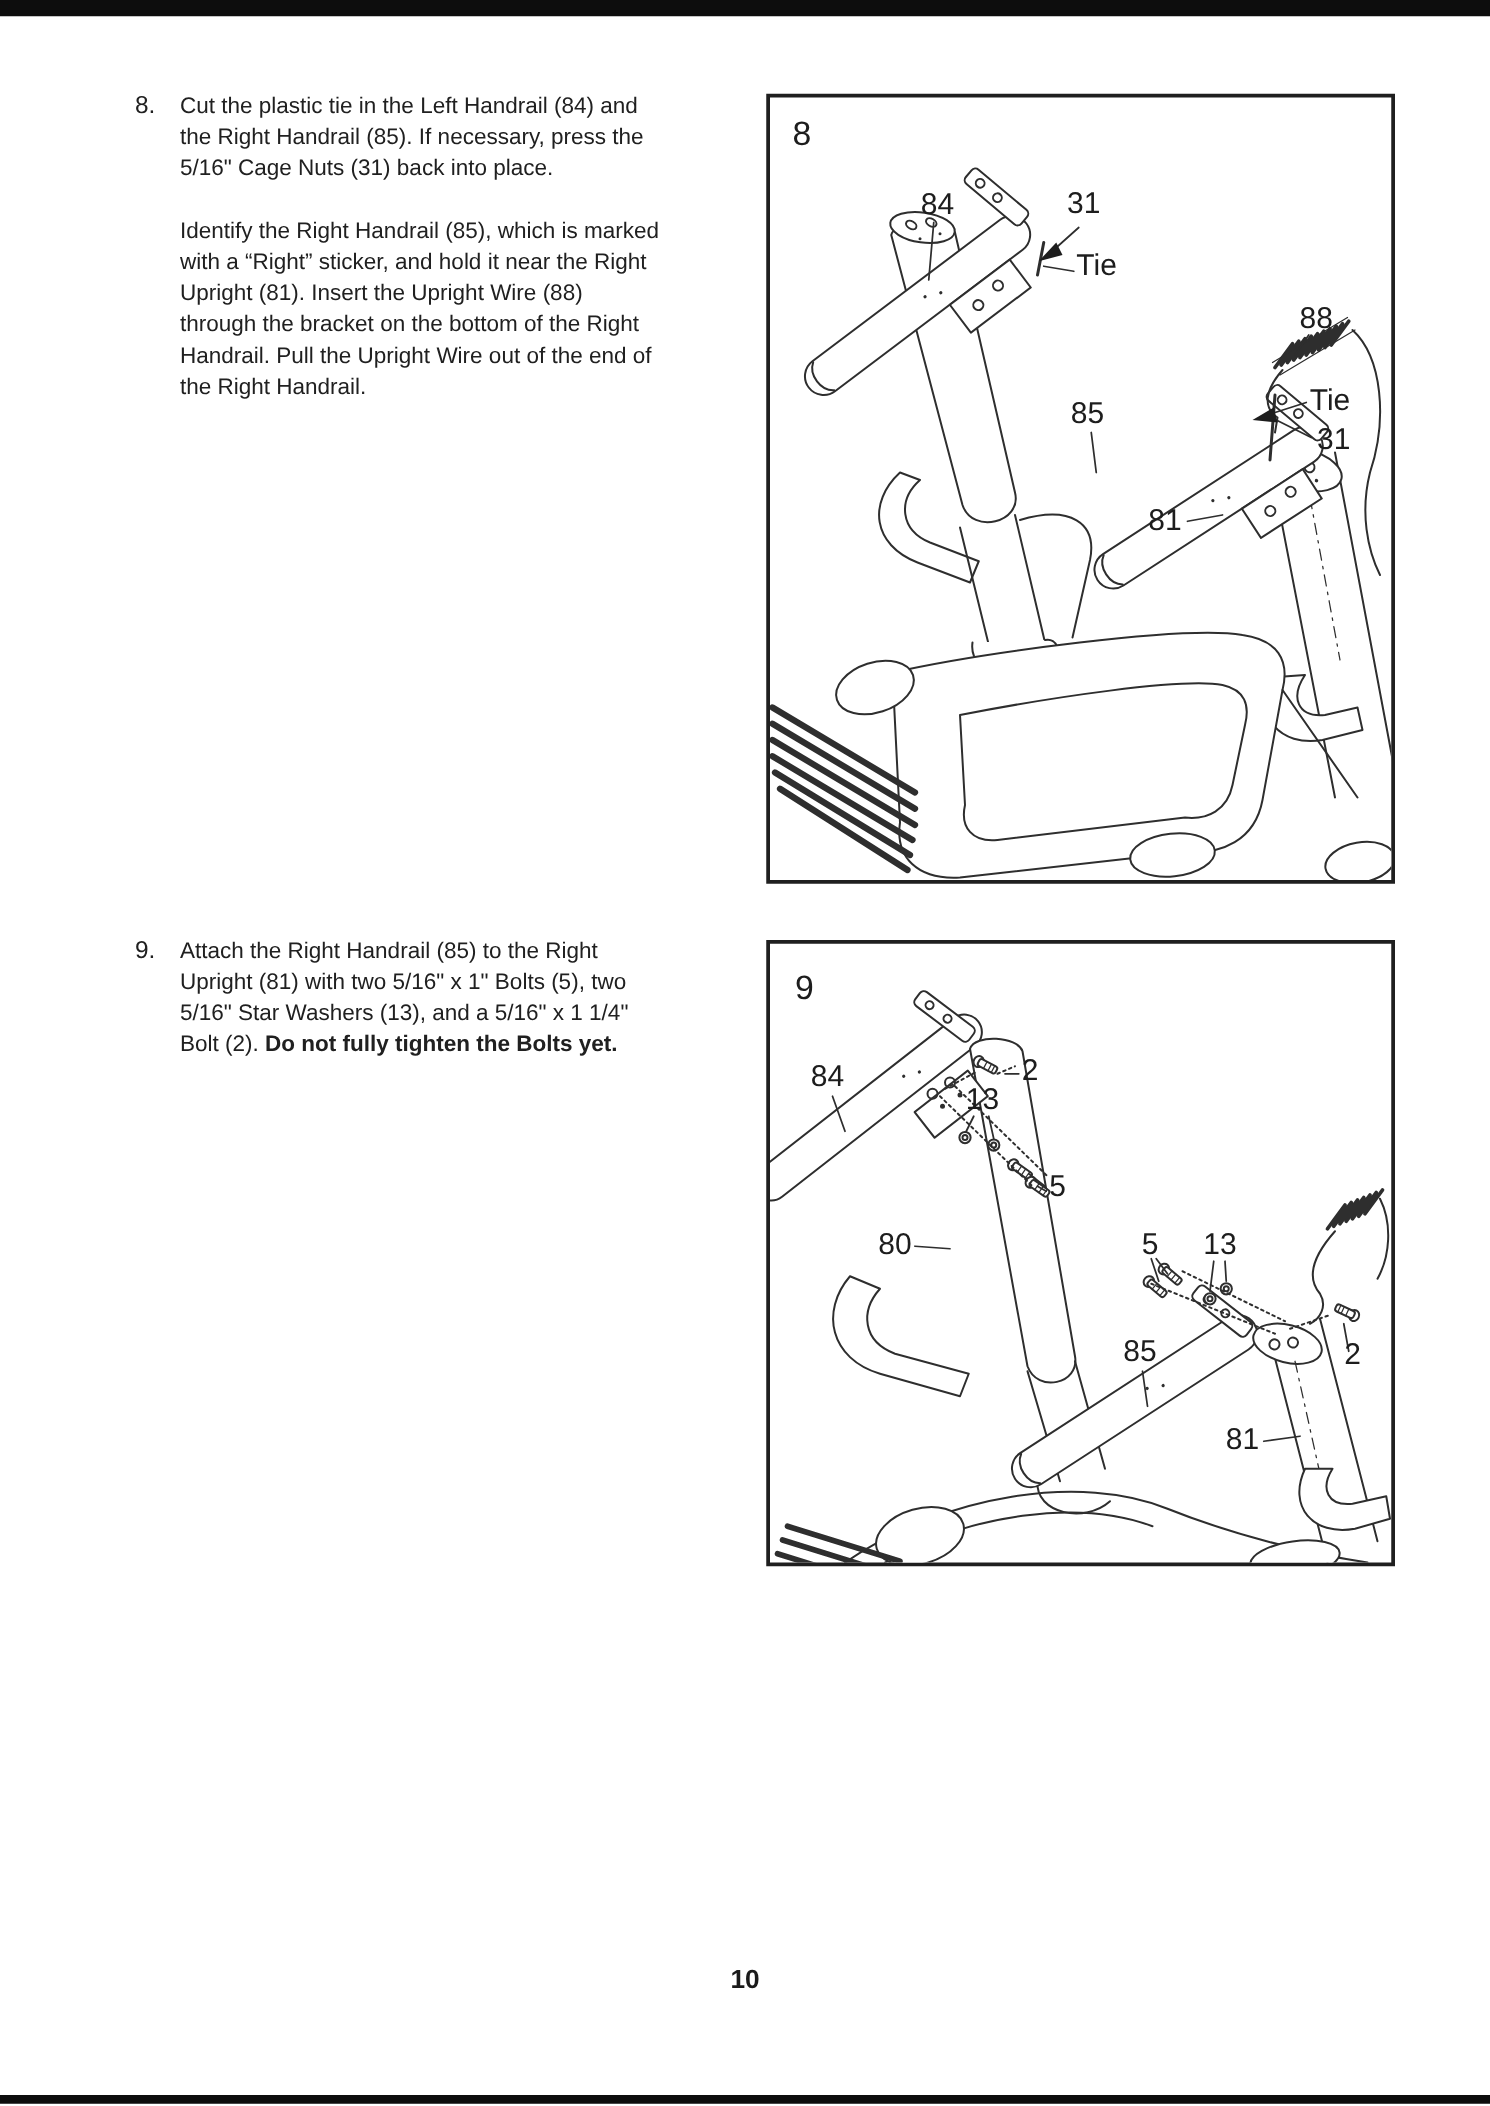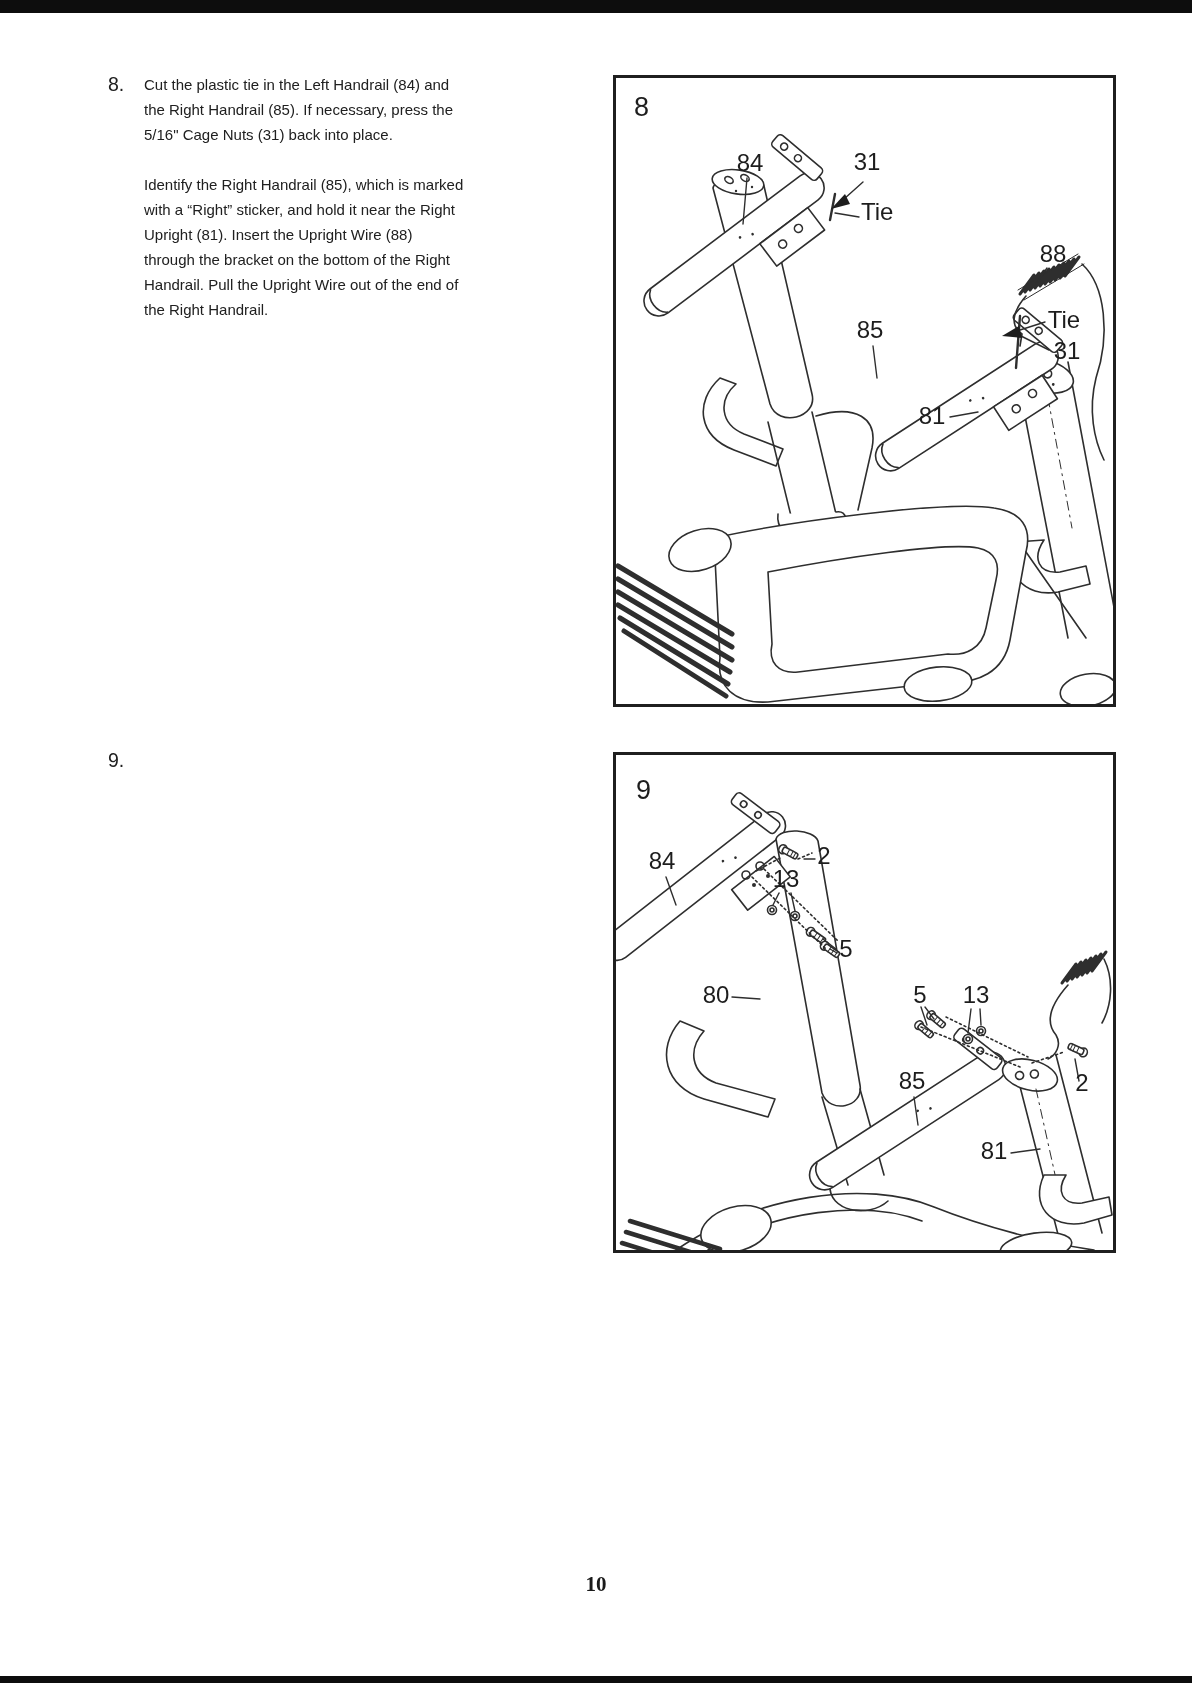--- a/index.html
+++ b/index.html
@@ -9,32 +9,32 @@
     background:#ffffff;
     font-family:"Liberation Sans","DejaVu Sans",sans-serif;
     color:#202020;
     overflow:hidden;
   }
   .bar{position:absolute;left:0;width:100%;background:#0d0d0d;}
   .bar-top{top:0;height:13px;}
   .bar-bottom{top:1676px;height:7px;}
   .step{position:absolute;display:flex;align-items:flex-start;}
   .step-num{width:36px;flex:0 0 36px;font-size:19.5px;line-height:25px;}
-  .step-body{font-size:15px;line-height:25px;}
+  .step-body{font-size:18px;line-height:25px;}
   .step-body p{margin:0;white-space:pre;}
   .step-body p + p{margin-top:25px;}
   .b{font-weight:700;}
   .step8{left:108px;top:72px;}
   .step9{left:108px;top:748px;}
   .figure{position:absolute;left:613px;border:3px solid #1f1f1f;background:#fff;box-sizing:border-box;}
   .fig8{top:75px;width:503px;height:632px;}
   .fig9{top:752px;width:503px;height:501px;}
   .figure svg{display:block;width:100%;height:100%;}
   .pagenum{position:absolute;left:0;top:1572px;width:100%;text-align:center;
-           font-size:21px;font-weight:700;color:#1a1a1a;font-family:Liberation Serif, serif;}
+           font-size:21px;font-weight:700;color:#1a1a1a;}
   svg text{font-family:"Liberation Sans","DejaVu Sans",sans-serif;font-size:24px;fill:#1d1d1d;stroke:none;}
   svg text.fignum{font-size:27px;}
 </style>
 </head>
 <body>
 
 <div class="page">
 
   <div class="bar bar-top"></div>
 
@@ -49,20 +49,24 @@
 Upright (81). Insert the Upright Wire (88)
 through the bracket on the bottom of the Right
 Handrail. Pull the Upright Wire out of the end of
 the Right Handrail.</p>
     </div>
   </div>
 
   <div class="step step9">
     <div class="step-num">9.</div>
     <div class="step-body">
+      <p><span>Attach the Right Handrail (85) to the Right
+Upright (81) with two 5/16" x 1" Bolts (5), two
+5/16" Star Washers (13), and a 5/16" x 1 1/4"
+Bolt (2). </span><span class="b">Do not fully tighten the Bolts yet.</span></p>
     </div>
   </div>
 
   <div class="figure fig8">
     <svg viewBox="0 0 497 626">
       <g stroke="#2e2e2e" stroke-width="1.6" fill="none" stroke-linecap="round" stroke-linejoin="round">
 
         <path d="M97,110 C99,98 143,94 148,108 L196,316 C202,340 162,350 154,326 Z" fill="#fff"></path>
         <ellipse cx="122" cy="104" rx="26" ry="12" fill="#fff" transform="rotate(8 122 104)"></ellipse>
         <ellipse cx="113" cy="102" rx="4.5" ry="3" transform="rotate(30 113 102)"></ellipse>

